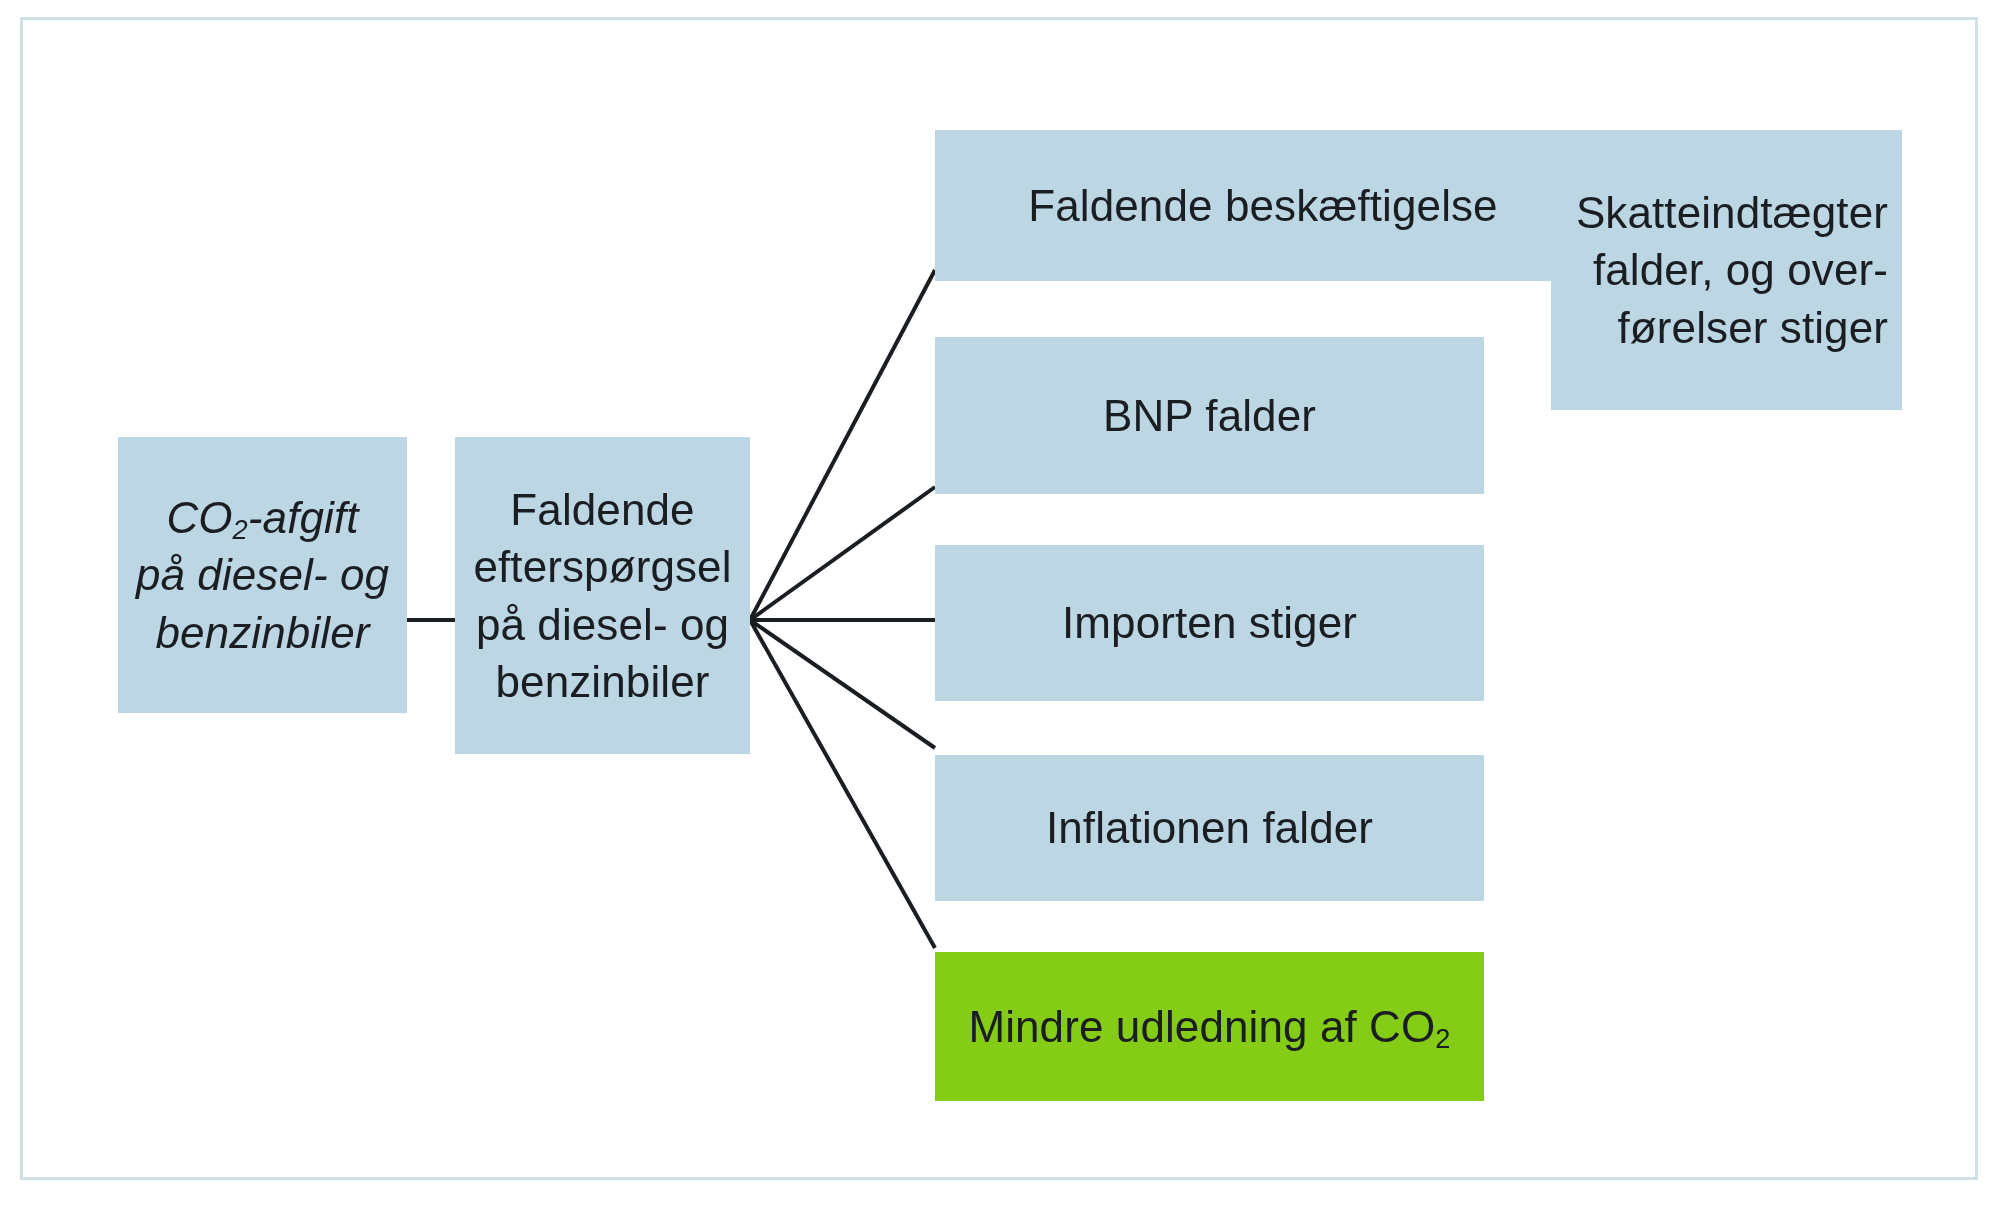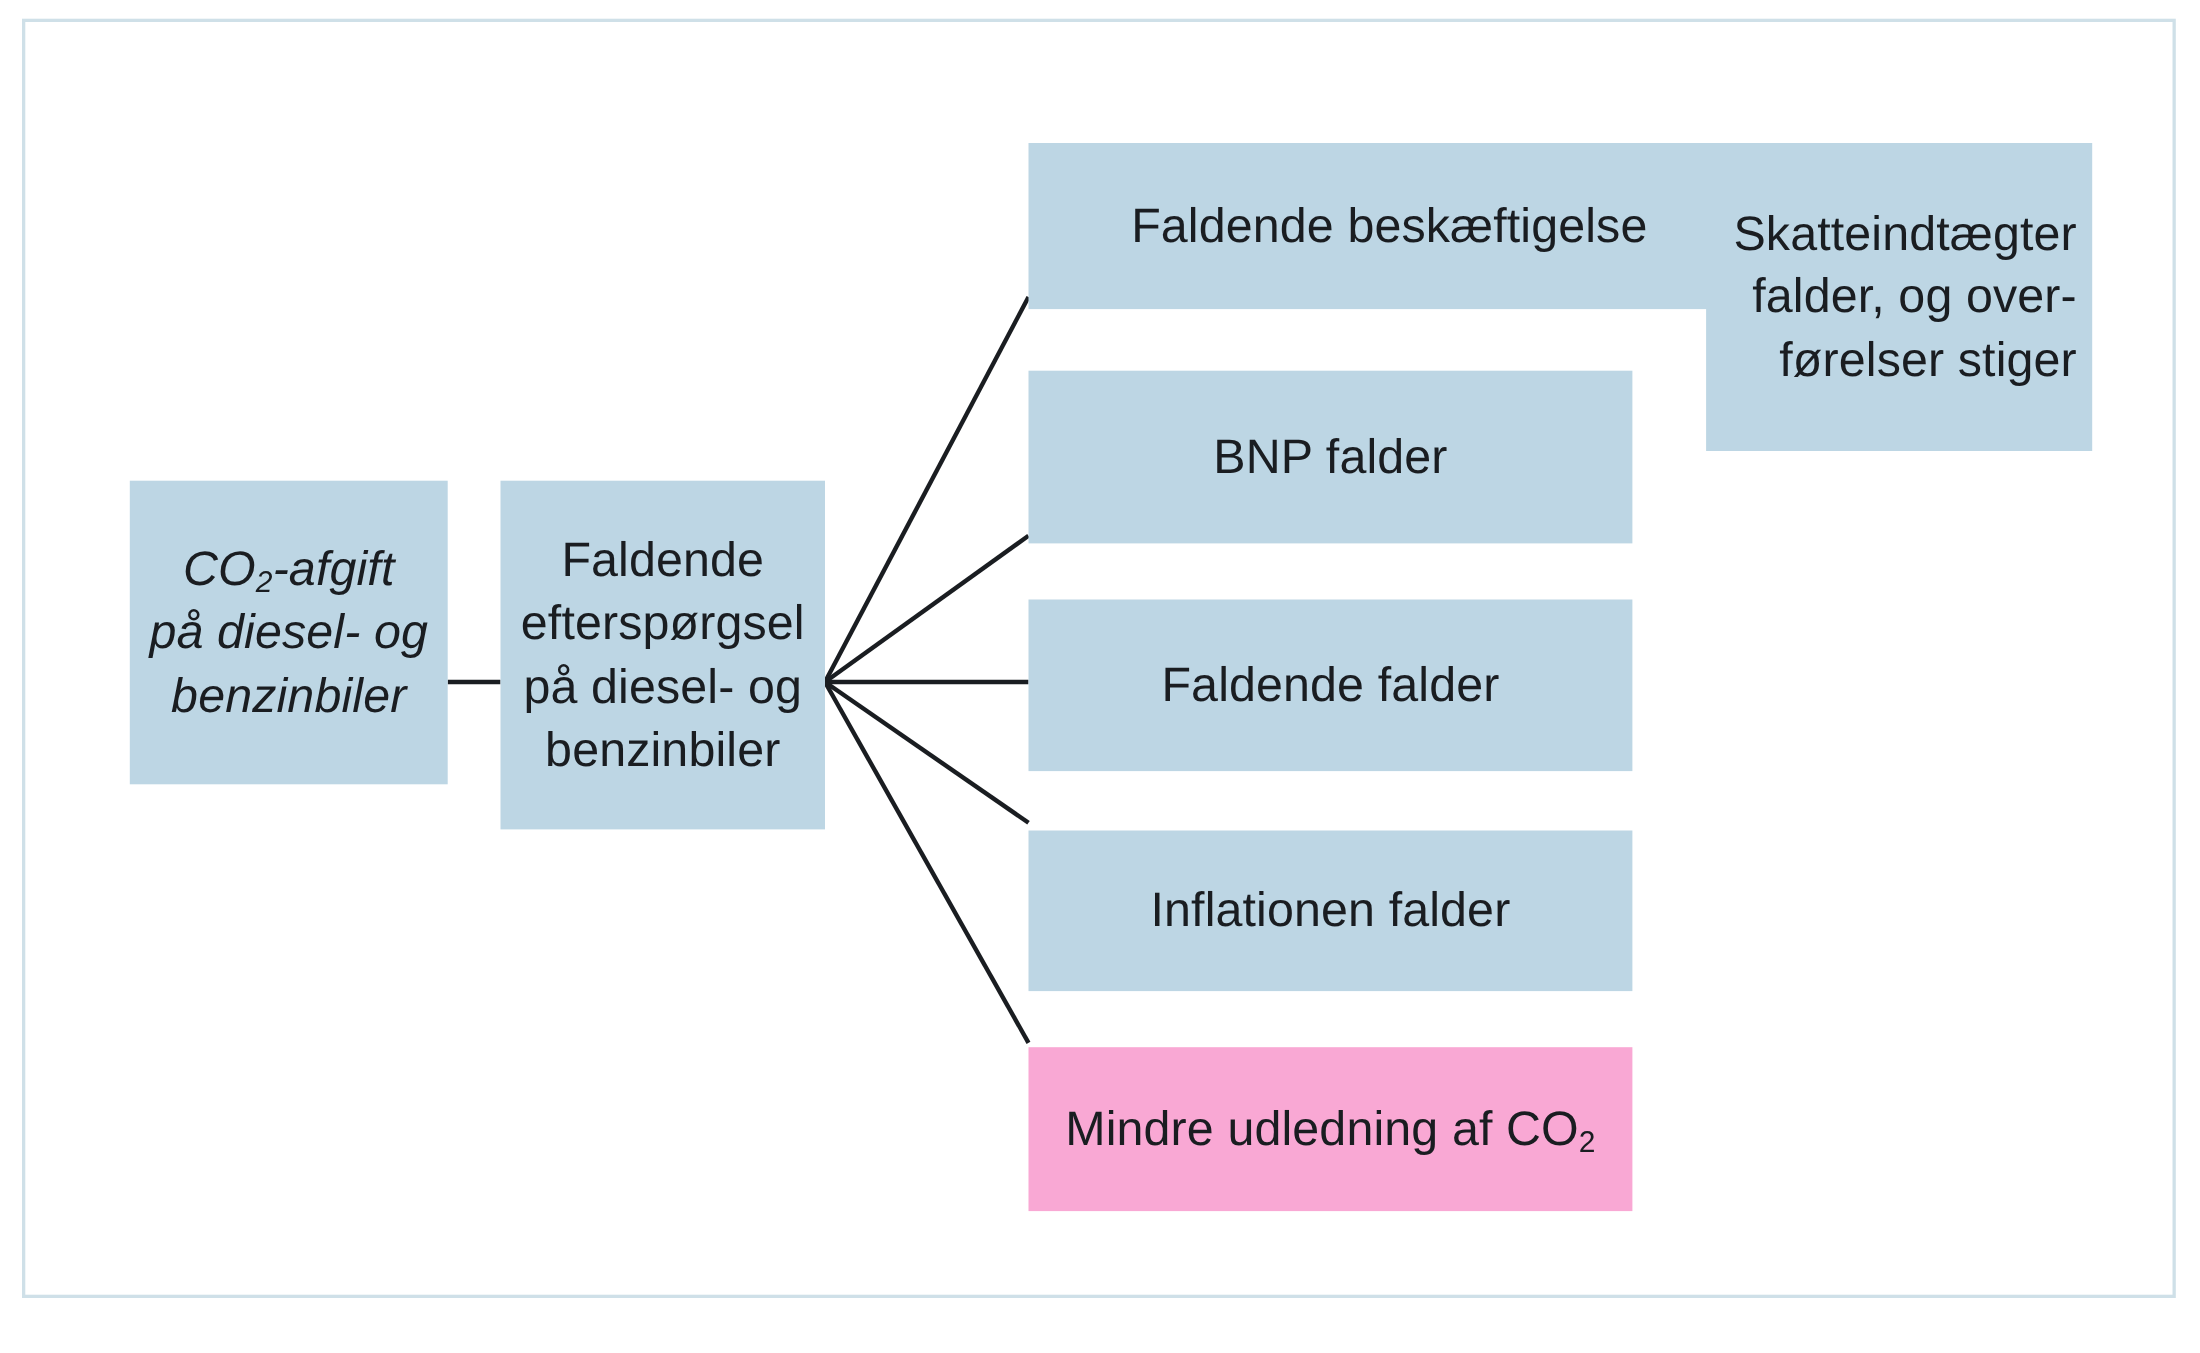--- a/index.html
+++ b/index.html
@@ -44,21 +44,21 @@
     justify-content: center;
     text-align: center;
     color: #1a1d21;
     font-family: "Liberation Sans", sans-serif;
     font-size: 44px;
     line-height: 1.30;
     letter-spacing: 0.1px;
     padding: 4px 14px;
   }
   .node-blue  { background: #bdd6e4; }
-  .node-green { background: #f9a8d4; }
+  .node-green { background: #84cc16; }
 
   .node .txt { display: block; width: 100%; }
 
   sub {
     font-size: 0.62em;
     vertical-align: baseline;
     position: relative;
     bottom: -0.22em;
   }
 
@@ -108,21 +108,21 @@
 
   <div class="node node-blue" id="node-beskaeftigelse">
     <span class="txt">Faldende beskæftigelse</span>
   </div>
 
   <div class="node node-blue" id="node-bnp">
     <span class="txt">BNP falder</span>
   </div>
 
   <div class="node node-blue" id="node-import">
-    <span class="txt">Faldende falder</span>
+    <span class="txt">Importen stiger</span>
   </div>
 
   <div class="node node-blue" id="node-inflation">
     <span class="txt">Inflationen falder</span>
   </div>
 
   <div class="node node-green" id="node-udledning">
     <span class="txt">
       Mindre udledning af CO<sub>2</sub>
     </span>

